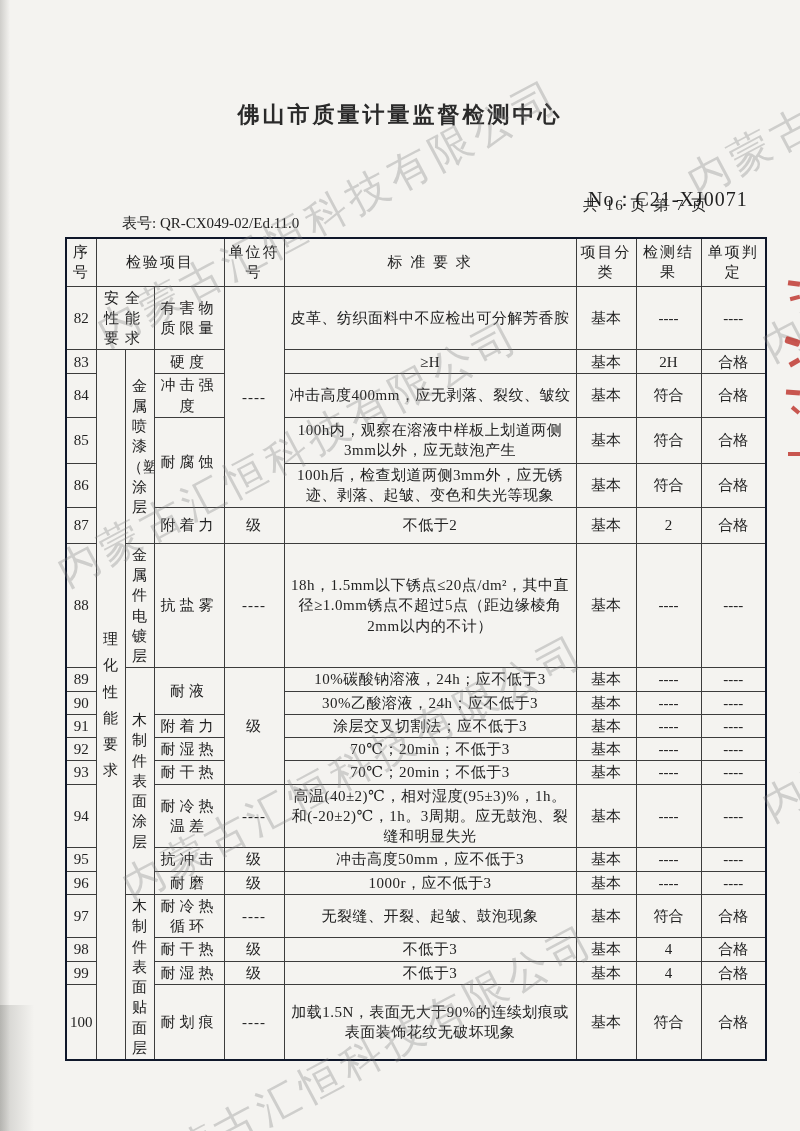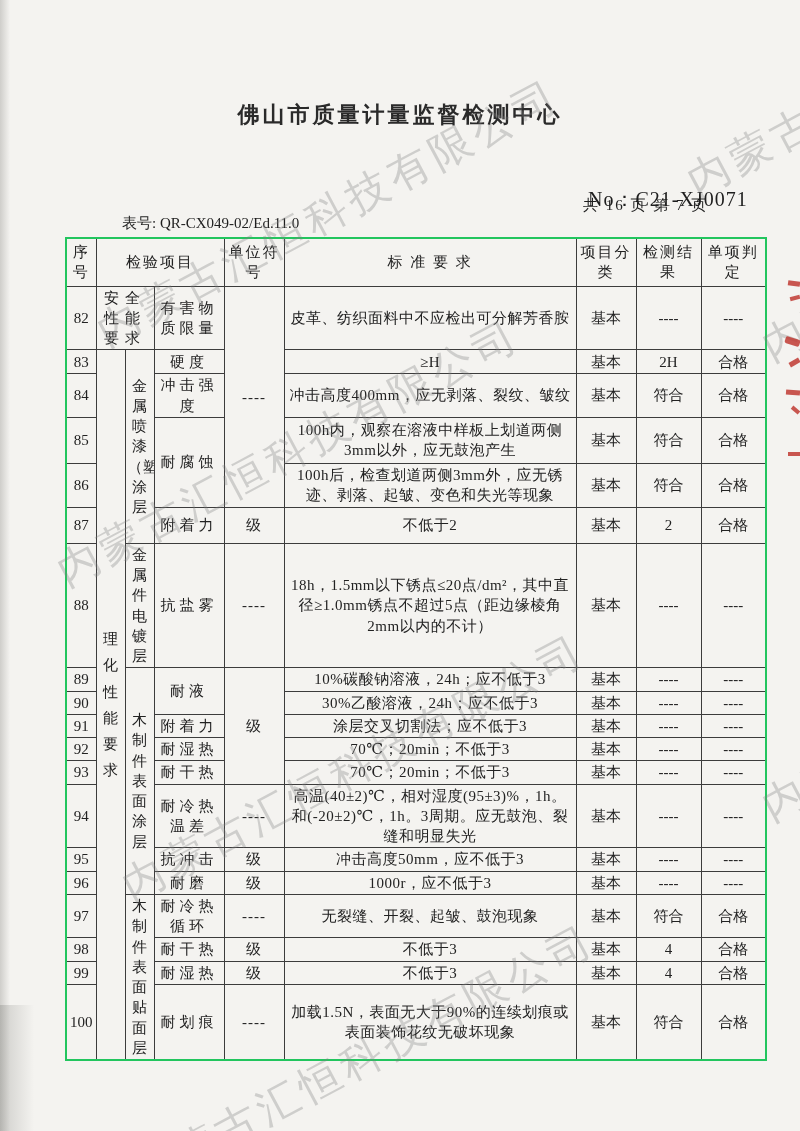--- a/index.html
+++ b/index.html
@@ -87,21 +87,21 @@
     border:1px solid #3c3c3c;
     padding:1px 2px;
     text-align:center;
     vertical-align:middle;
     font-size:15px;
     font-weight:normal;
     color:#222;
     line-height:1.35;
     overflow:hidden;
   }
-  table.report{border:2px solid #22c55e;}
+  table.report{border:2px solid #0f172a;}
   th.hdr{letter-spacing:2px;line-height:1.5;}
   td.no{font-size:15px;}
   td.grp{letter-spacing:6px;line-height:1.55;word-break:break-all;padding:2px 1px;}
   td.vt{line-height:1.38;word-break:break-all;padding:2px 0;letter-spacing:0;}
   td.vt.tall{line-height:1.75;}
   td.item{letter-spacing:4px;line-height:1.45;word-break:break-all;padding:2px 3px;}
   td.std{text-align:left;padding:2px 7px;line-height:1.38;letter-spacing:0.5px;}
   td.unit{letter-spacing:1px;}
 </style>
 </head>

